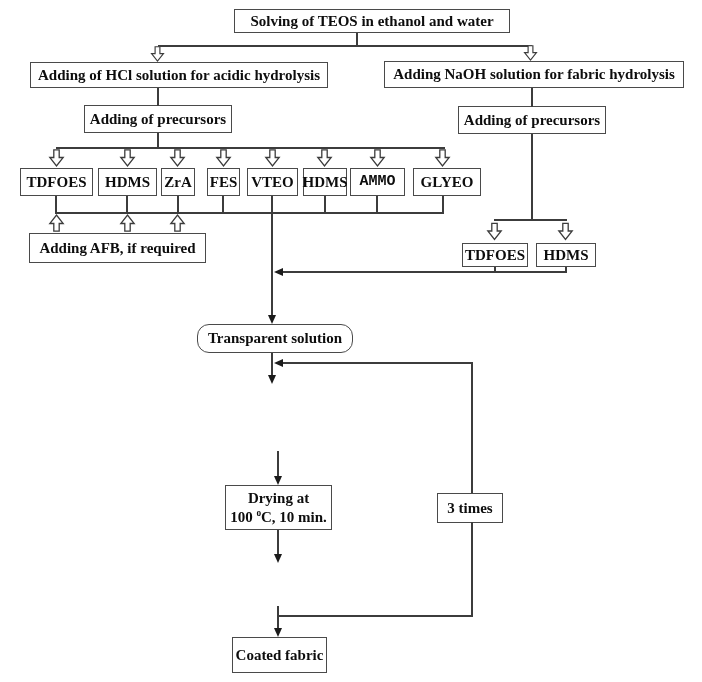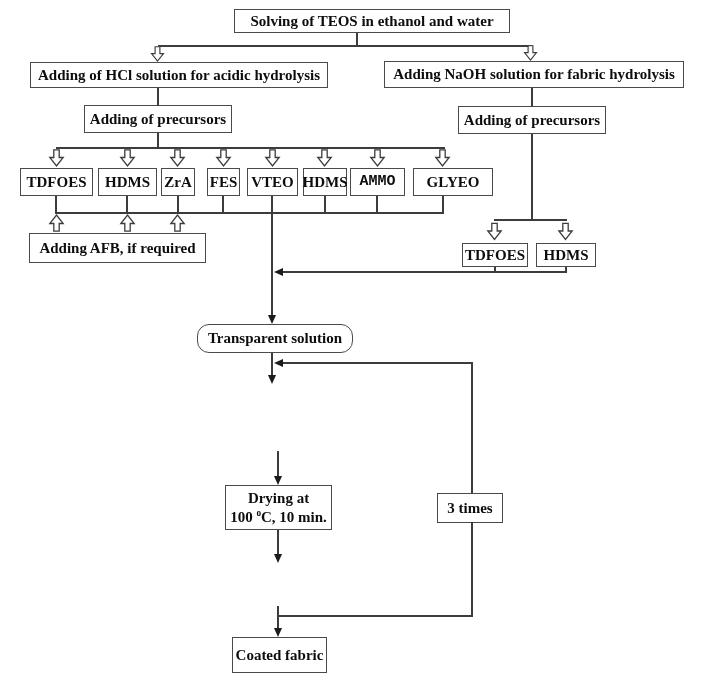--- a/index.html
+++ b/index.html
@@ -43,21 +43,21 @@
 
   <div class="box" style="left:458px;top:106px;width:148px;height:28px;">Adding of precursors</div>
 
   <div class="box" style="left:20px;top:168px;width:73px;height:28px;">TDFOES</div>
   <div class="box" style="left:98px;top:168px;width:59px;height:28px;">HDMS</div>
   <div class="box" style="left:161px;top:168px;width:34px;height:28px;">ZrA</div>
   <div class="box" style="left:207px;top:168px;width:33px;height:28px;">FES</div>
   <div class="box" style="left:247px;top:168px;width:51px;height:28px;text-align:right;">VTEO</div>
   <div class="box" style="left:303px;top:168px;width:44px;height:28px;">HDMS</div>
   <div class="box" style="left:350px;top:168px;width:55px;height:28px;font-family:Liberation Mono, monospace;">AMMO</div>
-  <div class="box" style="left:413px;top:168px;width:80px;height:28px;">GLYEO</div>
+  <div class="box" style="left:413px;top:168px;width:68px;height:28px;">GLYEO</div>
 
   <div class="box" style="left:29px;top:233px;width:177px;height:30px;">Adding AFB, if required</div>
 
   <div class="box" style="left:462px;top:243px;width:66px;height:24px;">TDFOES</div>
   <div class="box" style="left:536px;top:243px;width:60px;height:24px;">HDMS</div>
 
   <div class="box" style="left:197px;top:324px;width:156px;height:29px;border-radius:12px;">Transparent solution</div>
 
 
   <div class="box multi" style="left:225px;top:485px;width:107px;height:45px;">

